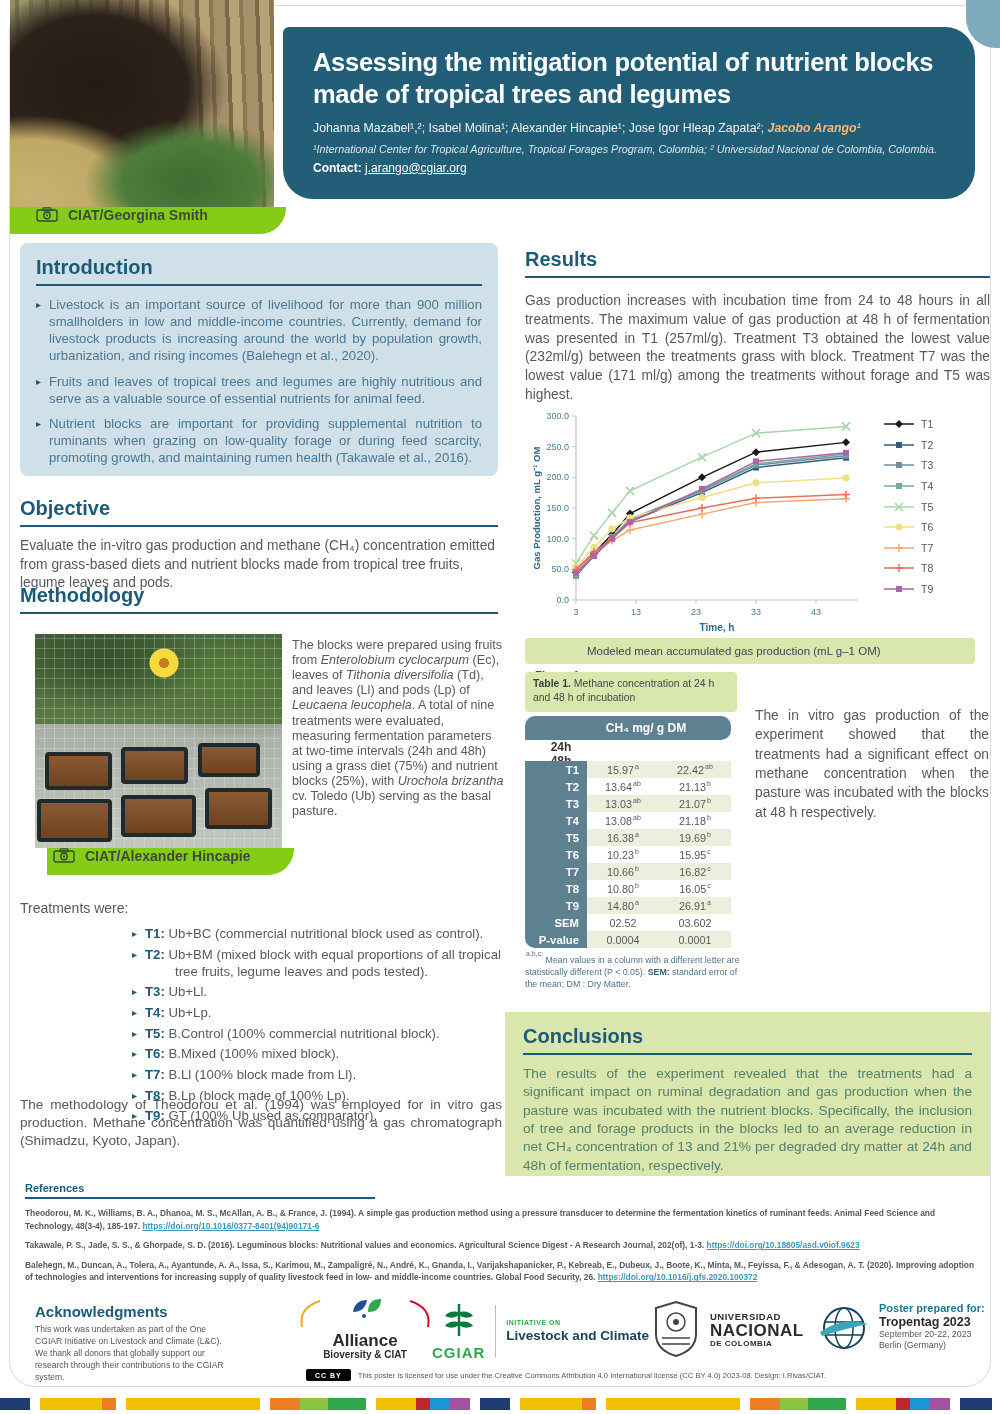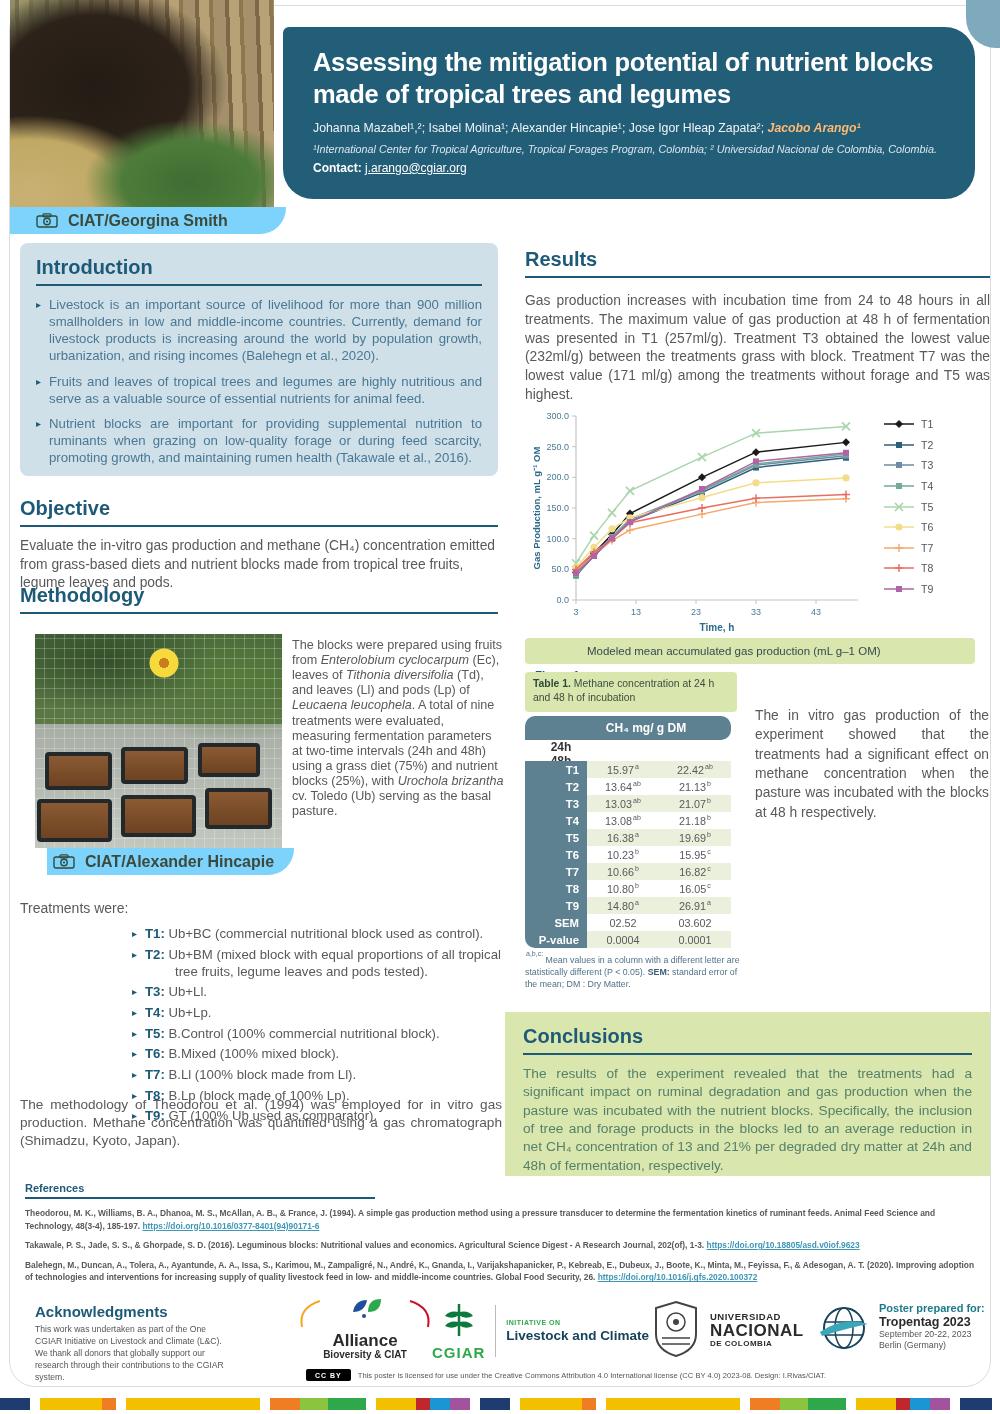--- a/index.html
+++ b/index.html
@@ -11,22 +11,22 @@
                  border-radius:0 0 0 30px;}
   
   .photo-cow{position:absolute;left:10px;top:0;width:264px;height:207px;
     background-color:#9d8a62;
     background-image:
       radial-gradient(ellipse 150px 90px at 68% 88%, #3f6d33 0%, #4d7c3a 45%, rgba(77,124,58,0) 70%),
       radial-gradient(ellipse 180px 110px at 8% 94%, #c8b173 0%, #c0a865 50%, rgba(192,168,101,0) 72%),
       radial-gradient(ellipse 170px 130px at 32% 42%, #241c14 0%, #2c221a 55%, rgba(44,34,26,0) 78%),
       radial-gradient(ellipse 120px 80px at 15% 15%, #70815a 0%, rgba(0,0,0,0) 70%),
       repeating-linear-gradient(88deg, #a4906a 0 12px, #7c6747 12px 16px, #b7a176 16px 26px, #8d774f 26px 30px);}
-  .credit-strip{position:absolute;display:flex;align-items:center;gap:10px;background:#7dd3fc;
-                color:#3c4a3c;font-size:16px;font-weight:bold;box-sizing:border-box;}
+  .credit-strip{position:absolute;display:flex;align-items:flex-start;gap:10px;background:#84cc16;
+                color:#3c4a3c;font-size:14px;font-weight:bold;box-sizing:border-box;}
   .credit-1{left:10px;top:207px;width:276px;height:27px;border-radius:0 0 26px 0;padding-left:26px;}
   .credit-2{left:35px;top:848px;width:247px;height:27px;border-radius:0 0 26px 0;padding-left:6px;margin-left:12px;}
   .cam{flex:0 0 auto;display:block;}
   .header-card{position:absolute;left:283px;top:27px;width:692px;height:172px;background:#235e78;
                border-radius:6px 30px 30px 30px;padding:20px 30px;box-sizing:border-box;color:#fff;z-index:2;}
   .title{margin:0;font-size:25.5px;line-height:1.25;letter-spacing:-0.3px;font-weight:bold;color:#fff;}
   .authors{margin-top:10px;font-size:12.3px;color:#eef4f7;}
   .authors .ab{font-weight:bold;color:#fdba74;font-style:italic;}
   .affil{margin-top:8px;font-size:10.8px;font-style:italic;color:#d9e6ec;}
   .contact{margin-top:6px;font-size:12px;font-weight:bold;color:#fff;}

